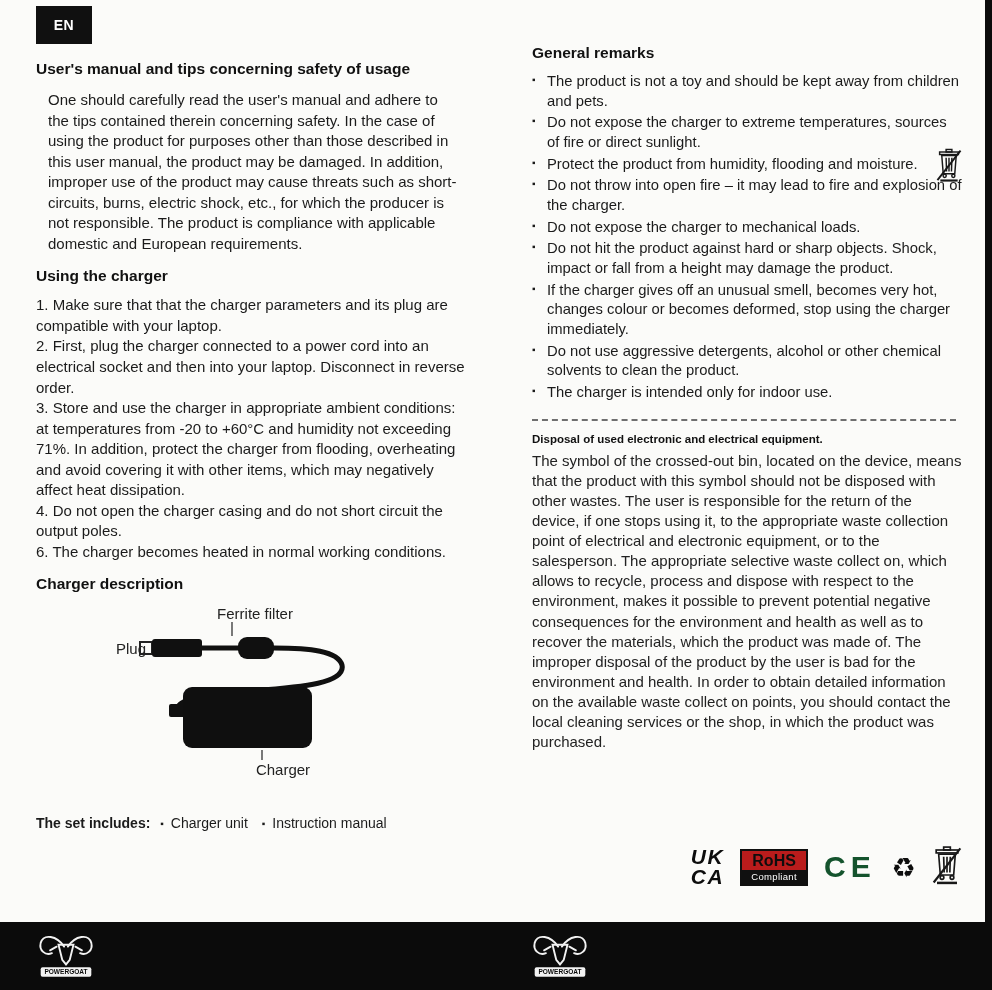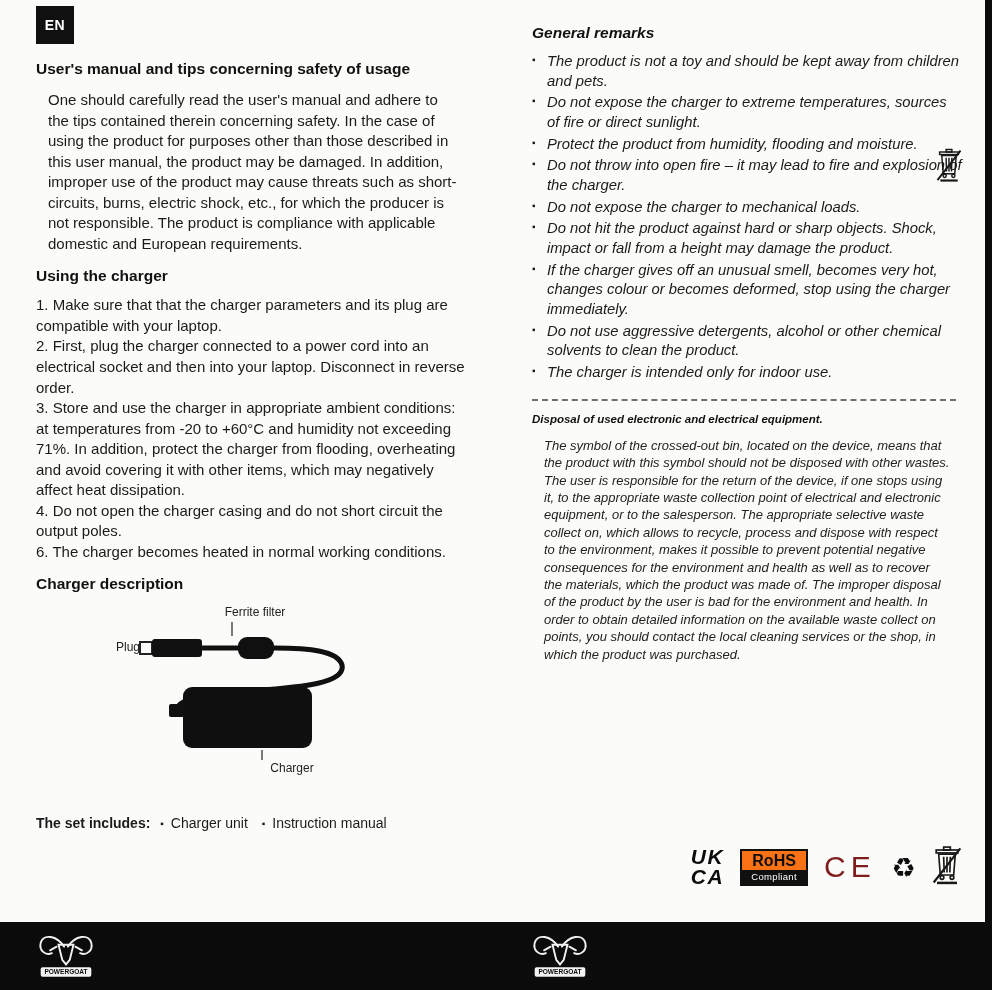--- a/index.html
+++ b/index.html
@@ -4,68 +4,68 @@
 <style>
   html,body { margin:0; padding:0; background:#e8e8e6; }
   .page {
     position:relative; width:992px; height:990px; margin:0 auto;
     background:#fbfbf9; font-family:"Liberation Sans", sans-serif;
     color:#1b1b1b; overflow:hidden;
   }
   .right-strip { position:absolute; right:0; top:0; width:7px; height:100%; background:#0c0c0c; }
 
   .en-badge {
-    position:absolute; left:36px; top:6px; width:38px; height:38px; background:#101010;
+    position:absolute; left:36px; top:6px; width:56px; height:38px; background:#101010;
     color:#fff; display:flex; align-items:center; justify-content:center;
     font-weight:700; font-size:14px; letter-spacing:0.5px;
   }
 
   .col-left  { position:absolute; left:36px;  top:60px; width:436px; }
-  .col-right { position:absolute; left:532px; top:24px; width:430px;font-style:italic; }
+  .col-right { position:absolute; left:532px; top:44px; width:430px; }
 
   h2.sec { font-size:15.5px; font-weight:700; color:#111; margin:0 0 10px 0; }
   h2.sec.gap { margin-top:13px; }
   .body-p { font-size:15px; line-height:1.37; margin:12px; }
   .steps p { font-size:15px; line-height:1.37; margin:0; }
 
   .remarks { list-style:none; margin:0; padding:0; font-size:14.8px; line-height:1.33; }
   .remarks li { position:relative; padding-left:15px; margin:0 0 2px 0; }
   .remarks li::before { content:"▪"; position:absolute; left:0; top:1px; font-size:10px; }
 
   .dashes { border-top:2px dashed #6f6f6f; margin:16px 0 12px 0; width:424px; }
   h3.disposal { font-size:11.5px; font-weight:700; margin:0 0 6px 0; color:#111; }
-  .small-p { font-size:13px; line-height:1.34; margin:12px; color:#222; }
+  .small-p { font-size:15px; line-height:1.34; margin:0; color:#222; }
 
   
   .diagram { position:relative; height:202px; margin:4px 0 6px 0; }
   .diagram svg { position:absolute; left:0; top:0; }
-  .dlabel { position:absolute; font-size:12px; color:#222; white-space:nowrap; }
+  .dlabel { position:absolute; font-size:15px; color:#222; white-space:nowrap; }
   .lbl-ferrite { left:219px; top:2px; transform:translateX(-50%); }
   .lbl-plug { left:80px; top:37px; }
-  .lbl-charger { left:256px; top:158px; transform:translateX(-50%); }
+  .lbl-charger { left:247px; top:158px; transform:translateX(-50%); }
 
   .includes { font-size:14px; margin:10px 0 0 0; }
   .includes strong { font-weight:700; margin-right:6px; }
   .inc-item { margin-right:10px; }
   .inc-item::before { content:"▪"; font-size:10px; margin-right:7px; position:relative; top:-1px; }
 
   
   .top-bin { position:absolute; left:936px; top:148px; }
 
   
   .marks {
     position:absolute; left:532px; top:845px; width:430px;
     display:flex; align-items:center; justify-content:flex-end; gap:16px;
   }
   .ukca { display:flex; flex-direction:column; font-weight:800; font-size:21px;
           line-height:0.95; letter-spacing:1.5px; color:#0d0d0d;font-style:italic; }
-  .rohs { border:2px solid #101010; width:64px; text-align:center; background:#f97316; }
+  .rohs { border:2px solid #101010; width:64px; text-align:center; background:#b91c1c; }
   .rohs-top { display:block; font-weight:700; font-size:16px; padding:1px 0 0 0; color:#0d0d0d; }
   .rohs-band { display:block; background:#101010; color:#fff; font-size:9.5px; padding:1px 0 2px 0; letter-spacing:0.3px; }
-  .ce { font-size:30px; font-weight:400; letter-spacing:5px; color:#7f1d1d; }
+  .ce { font-size:30px; font-weight:700; letter-spacing:5px; color:#14532d; }
   .recycle { font-size:27px; font-family:"DejaVu Sans", sans-serif; color:#0d0d0d; }
 
   
   .footer { position:absolute; left:0; bottom:0; width:100%; height:68px; background:#0b0b0b; }
   .logo { position:absolute; top:9px; }
   .logo-1 { left:36px; }
   .logo-2 { left:530px; }
 </style>
 </head>
 <body>

